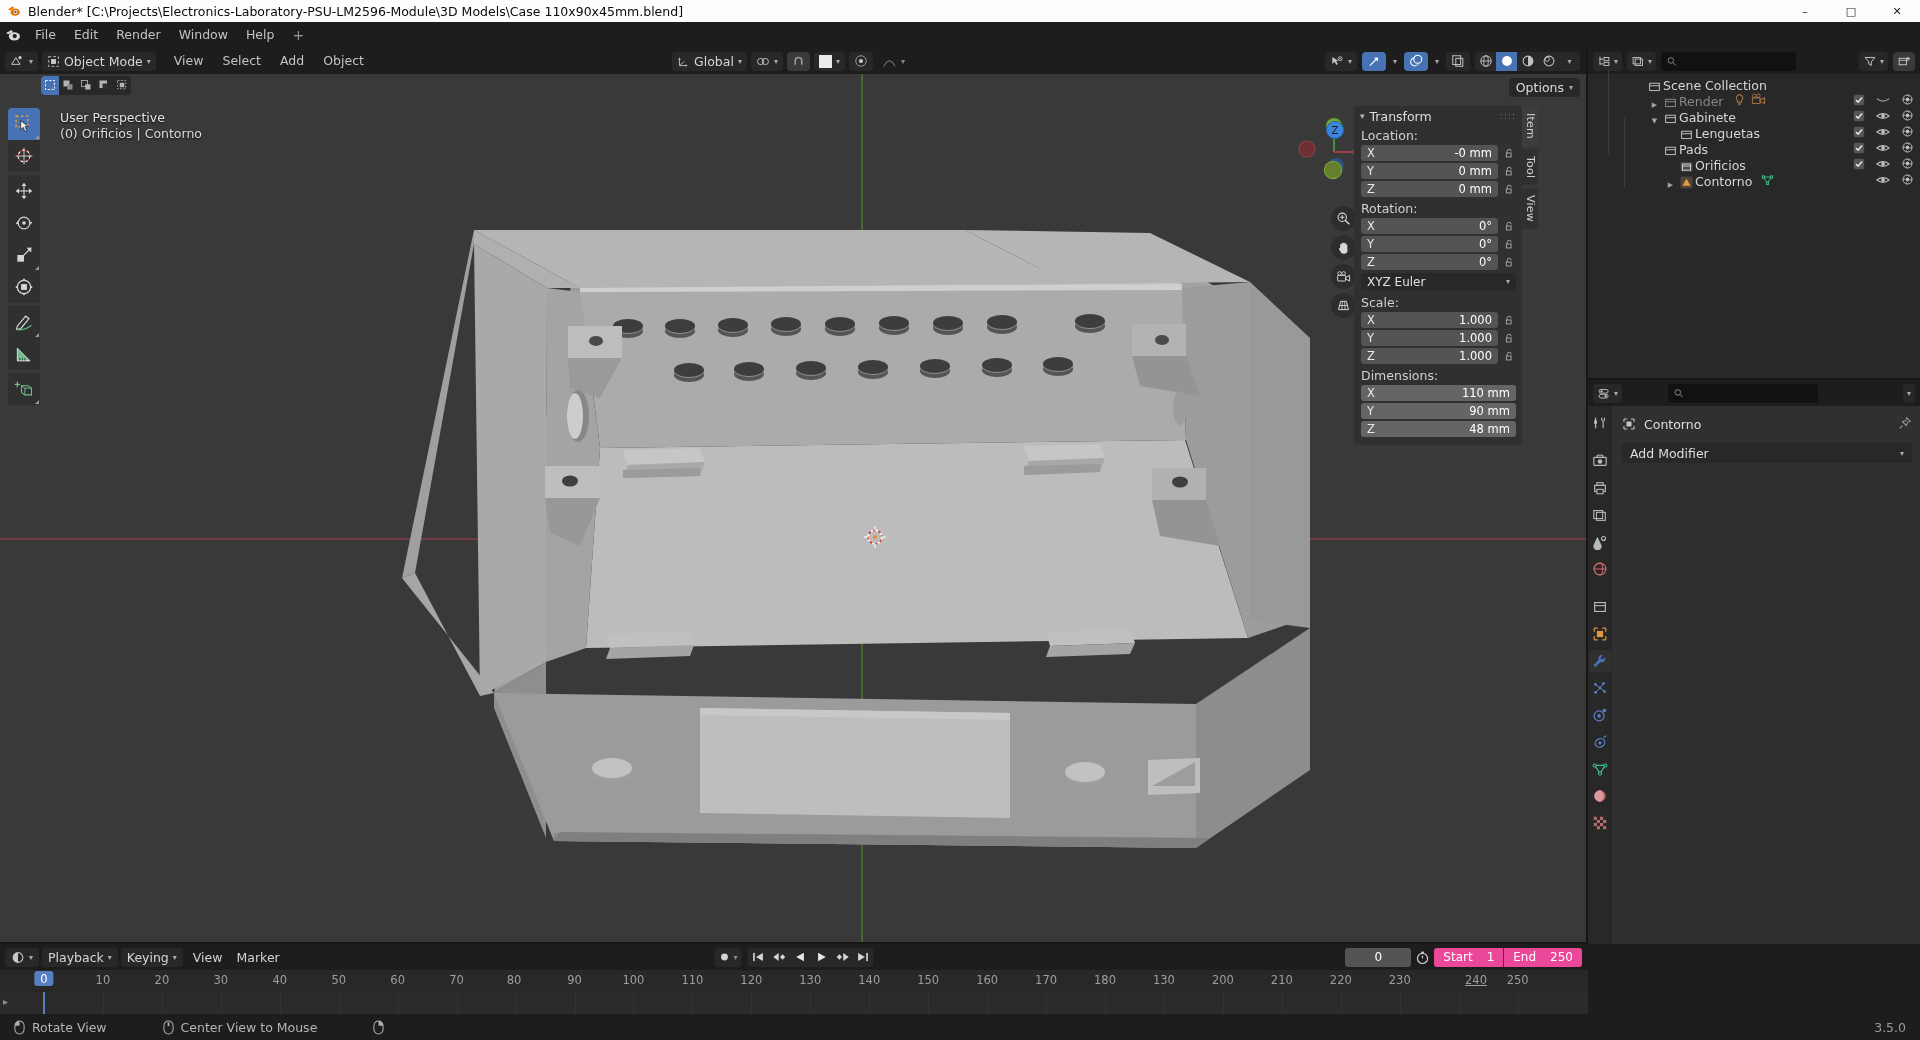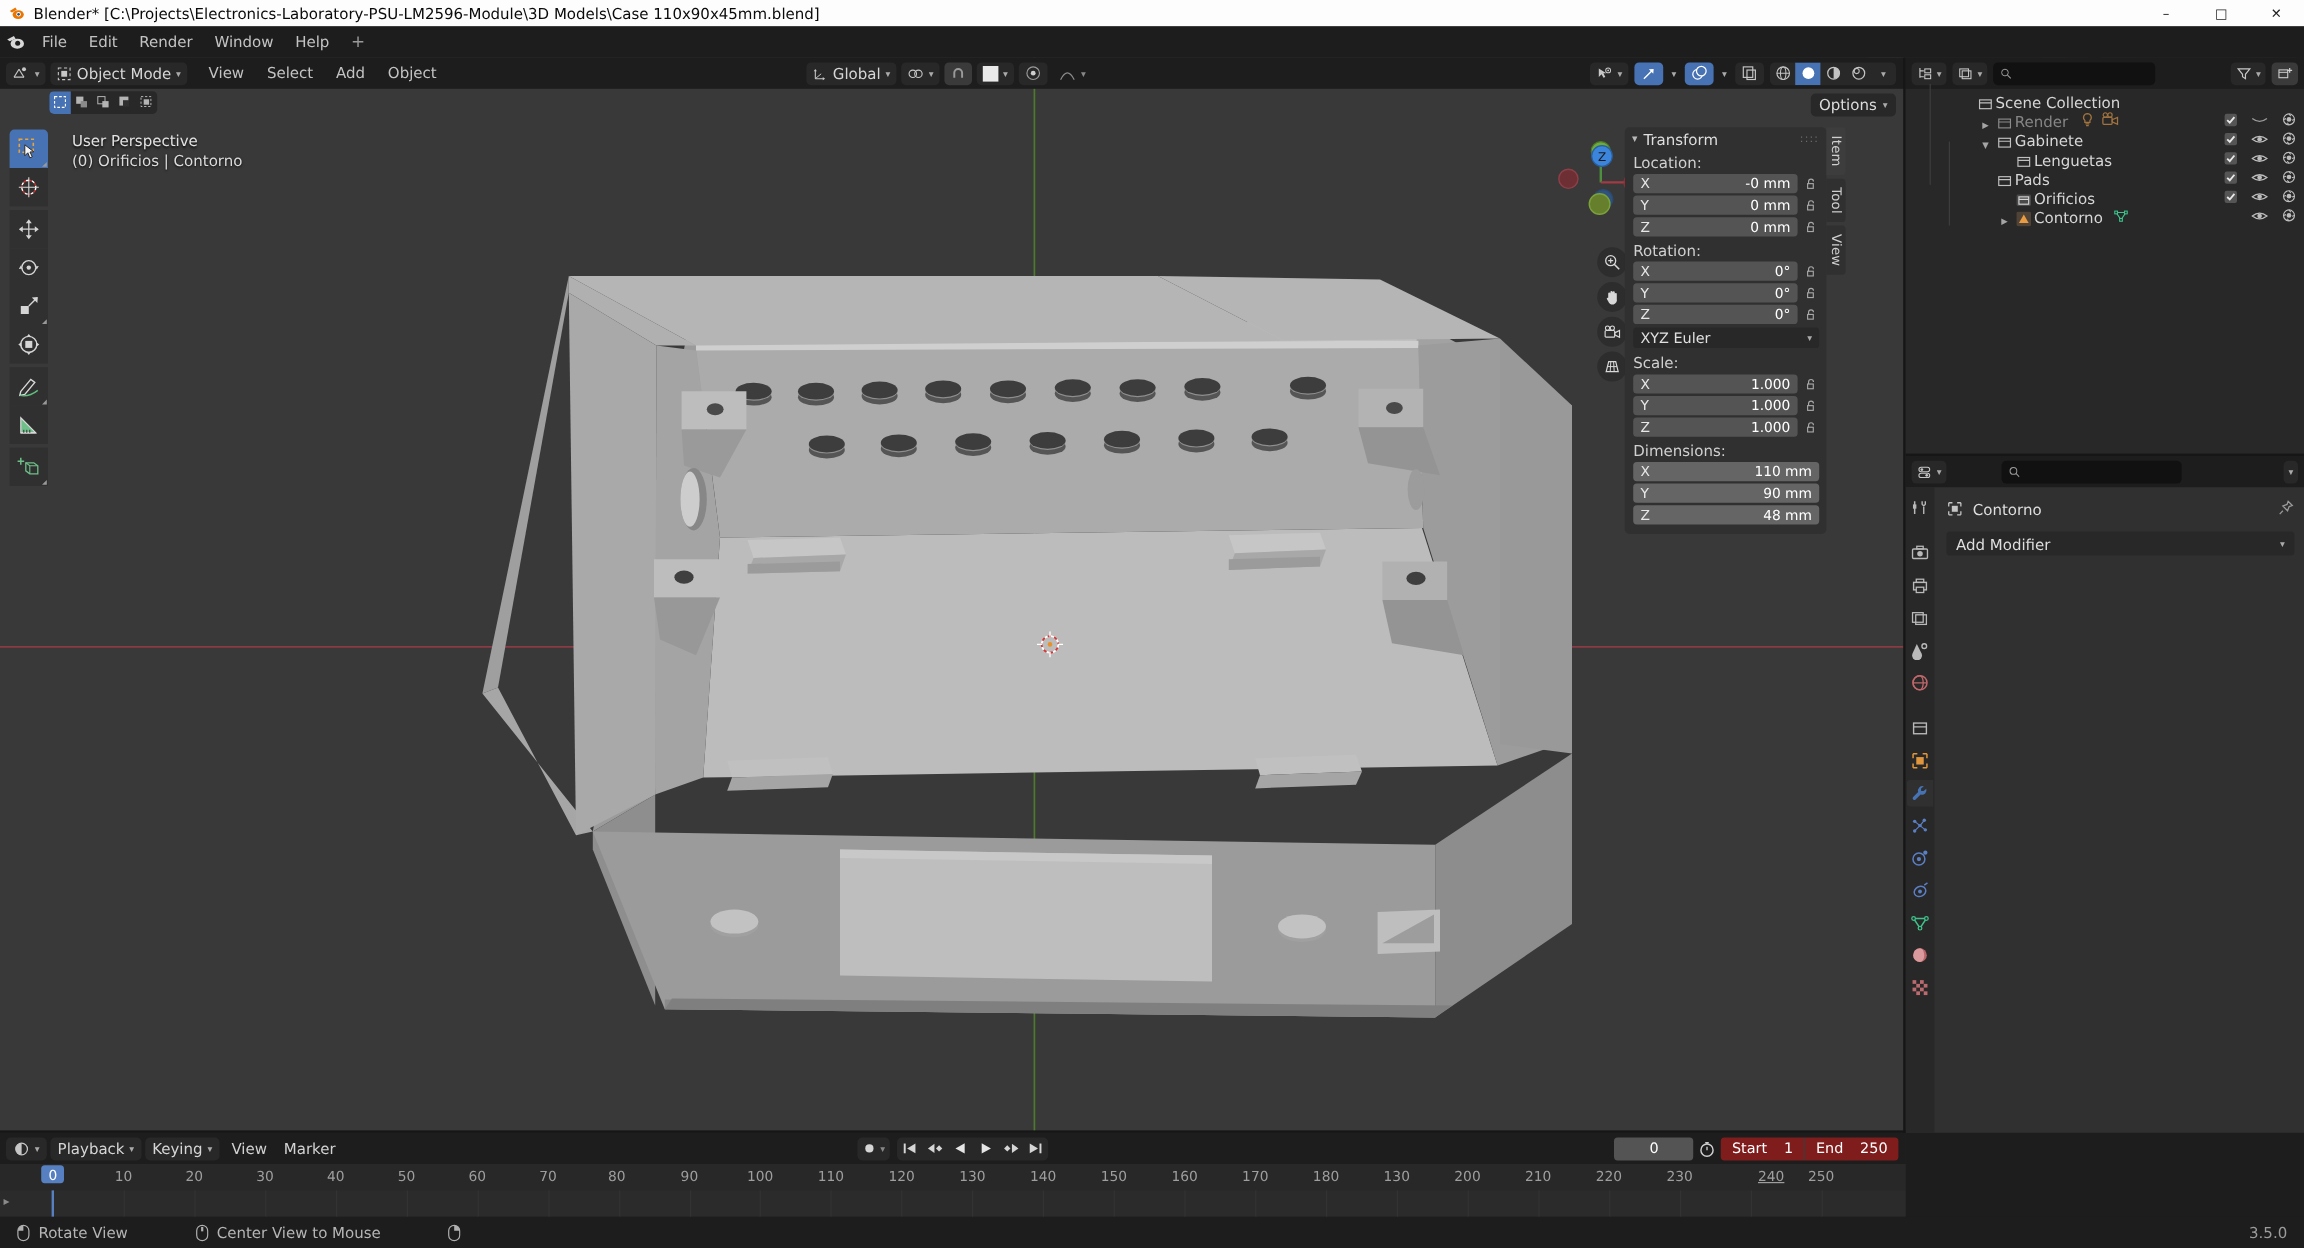--- a/index.html
+++ b/index.html
@@ -153,21 +153,21 @@
   .tl-header { height: 26px; background: #1d1d1d; display: flex; align-items: center; padding: 0 5px; gap: 3px; }
   .tl-menu { padding: 2px 7px; font-size: 12.5px; color: #d2d2d2; border-radius: 3px; }
   .tl-dd { height: 19px; background: #282828; border-radius: 4px; display: flex; align-items: center; padding: 0 6px; gap: 4px; }
   .tl-dd span { font-size: 12.5px; color: #d6d6d6; }
   .tl-center { position: absolute; left: 50%; transform: translateX(-50%); display: flex; align-items: center; gap: 6px; }
   .rec-group { height: 19px; background: #282828; border-radius: 4px; display: flex; align-items: center; padding: 0 4px; gap: 3px; }
   .play-group { height: 19px; background: #282828; border-radius: 4px; display: flex; align-items: center; overflow: hidden; }
   .play-group > div { width: 21px; height: 19px; display: flex; align-items: center; justify-content: center; }
   .tl-right { position: absolute; right: 6px; display: flex; align-items: center; gap: 4px; }
   .frame-field { width: 66px; height: 19px; background: #545454; border-radius: 3px; display: flex; align-items: center; justify-content: center; font-size: 12px; color: #fff; }
-  .se-group { height: 19px; background: #7f1d1d; border-radius: 3px; display: flex; align-items: center; overflow: hidden; }
+  .se-group { height: 19px; background: #ec4899; border-radius: 3px; display: flex; align-items: center; overflow: hidden; }
   .se-group .cell { padding: 0 9px; font-size: 12px; color: #fff; display: flex; gap: 14px; height: 19px; align-items: center; }
   .se-div { width: 1px; height: 19px; background: #3c3c3c; }
   .tl-ruler { position: relative; height: 22px; background: #282828; }
   .tl-tick { position: absolute; top: 3px; font-size: 11.5px; color: #9e9e9e; transform: translateX(-50%); }
   .tl-playhead { position: absolute; top: 1px; height: 15px; background: #5680c2; border-radius: 3px; padding: 0 6px; font-size: 11.5px; color: #fff; display: flex; align-items: center; transform: translateX(-50%); }
   .tl-track { position: absolute; left: 0; top: 48px; width: 1588px; height: 22px; background: #2b2b2b; }
   .tl-grid { position: absolute; top: 0; width: 1px; height: 22px; background: #333; }
   .tl-phline { position: absolute; top: 48px; width: 2px; height: 22px; background: #5680c2; transform: translateX(-1px); }
   .tl-left-arrow { position: absolute; left: 3px; top: 52px; color: #8a8a8a; font-size: 10px; }
 

